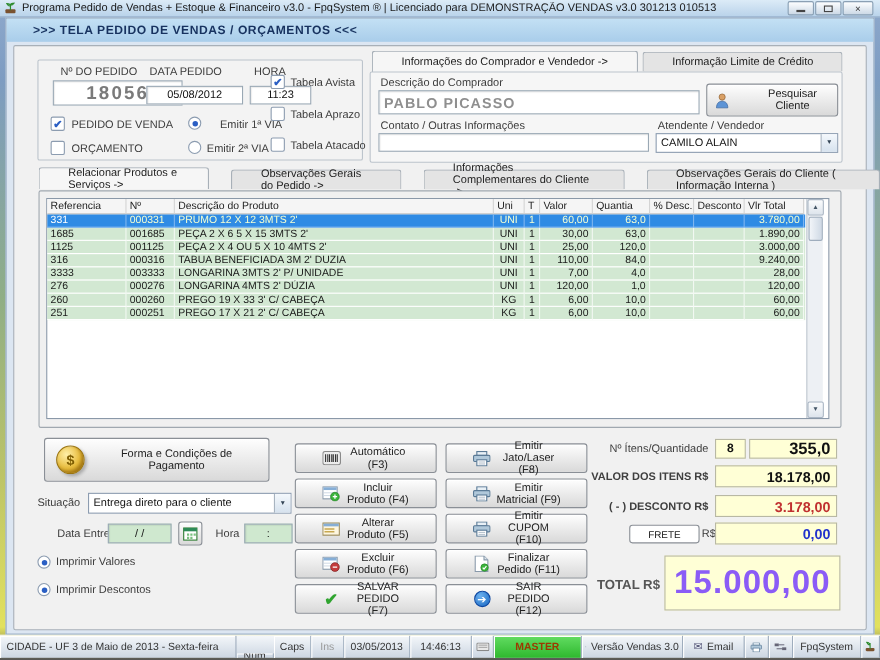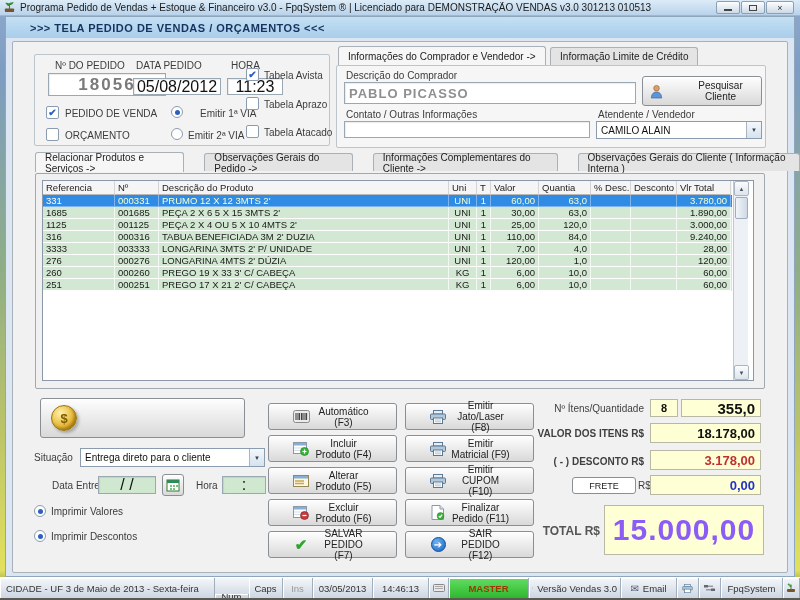--- a/index.html
+++ b/index.html
@@ -25,38 +25,38 @@
     border:1px solid #8fa6bd; }
   .header-strip { position:absolute; left:6px; top:17px; width:788px; height:21px;
     background:linear-gradient(180deg,#c3e0f4,#a9cdea); display:flex; align-items:center;
     font-size:11px; font-weight:bold; color:#17325f; padding-left:24px; letter-spacing:.5px; }
   .main-panel { position:absolute; left:12px; top:41px; width:776px; height:532px;
     background:#f1f1f1; border:1px solid #a8b0b8; border-radius:2px; }
 
   
   .lbl { position:absolute; font-size:10px; color:#3c3c3c; white-space:nowrap; }
   .field { position:absolute; background:#fff; border:1px solid #9aa8b4; box-shadow:inset 1px 1px 1px rgba(0,0,0,.08);
-    font-size:16px; color:#111; display:flex; align-items:center; padding:0 4px; white-space:nowrap; overflow:hidden; }
+    font-size:10px; color:#111; display:flex; align-items:center; padding:0 4px; white-space:nowrap; overflow:hidden; }
   .gb { position:absolute; border:1px solid #bcc4cc; border-radius:2px; background:#f3f3f3; }
   .cb { position:absolute; width:13px; height:13px; background:#fff; border:1px solid #8c9cb0; border-radius:2px;
     display:flex; align-items:center; justify-content:center; font-size:10px; font-weight:bold; color:#2b5fc4; }
   .radio { position:absolute; width:12px; height:12px; background:#fff; border:1px solid #8c9cb0; border-radius:50%;
     display:flex; align-items:center; justify-content:center; }
   .radio .dot { width:5px; height:5px; border-radius:50%; background:#2b5fc4; }
   .btn { border:1px solid #8a8f96; border-radius:3px;
     background:linear-gradient(180deg,#fefefe,#ececec 48%,#d9d9d9);
     box-shadow:inset 0 1px 0 #fff; display:flex; align-items:center; font-size:10px; color:#222; }
   .sel { position:absolute; background:#fff; border:1px solid #8c9cb0; display:flex; align-items:center;
     font-size:10px; color:#111; padding-left:4px; }
   .sel .arr { margin-left:auto; width:15px; align-self:stretch; border-left:1px solid #a8b4c0;
     background:linear-gradient(180deg,#f4f8fc,#d6e2ee); display:flex; align-items:center; justify-content:center;
     font-size:6px; color:#345; }
 
   
-  .tab { display:inline-flex; align-items:center; padding:0 9px; font-size:10px; color:#222;
+  .tab { display:inline-flex; align-items:center; padding:0 26px; font-size:10px; color:#222;
     border:1px solid #a8b0b8; border-bottom:none; border-radius:3px 3px 0 0; background:#e4e4e4; height:18px; }
   .tab.active { background:#f6f6f6; height:20px; }
 
   
   .tbl-outer { position:absolute; left:35px; top:173px; width:730px; height:216px; background:#f0f0f0;
     border:1px solid #a0a8b0; border-radius:2px; }
   .tbl-inner { position:absolute; left:42px; top:180px; width:712px; height:201px; background:#fff;
     border:1px solid #8a98a8; }
   .grid-cols { display:grid; grid-template-columns:72px 44px 290px 28px 14px 48px 52px 40px 46px 54px; }
   .thead { position:absolute; left:43px; top:181px; width:689px; height:14px; background:#f5f5f5; }
@@ -176,21 +176,21 @@
     <span class="cap" style="flex:1; text-align:center;">Pesquisar Cliente</span>
   </div>
   <div class="lbl" style="left:346px; top:109px;">Contato / Outras Informações</div>
   <div class="field" style="left:344px; top:121px; width:246px; height:17px;"></div>
   <div class="lbl" style="left:598px; top:109px;">Atendente / Vendedor</div>
   <div class="sel" style="left:596px; top:121px; width:166px; height:18px;">
     <span>CAMILO ALAIN</span>
     <span class="arr">▼</span>
   </div>
 
-  <div style="position:absolute; left:35px; top:152px; display:flex; align-items:center;gap:20px;">
+  <div style="position:absolute; left:35px; top:152px; display:flex; align-items:flex-end;gap:20px;">
     <span class="tab active">Relacionar Produtos e Serviços  -&gt;</span>
     <span class="tab">Observações Gerais do Pedido  -&gt;</span>
     <span class="tab">Informações Complementares do Cliente  -&gt;</span>
     <span class="tab">Observações Gerais do Cliente ( Informação Interna )</span>
   </div>
 
   <div class="tbl-outer"></div>
   <div class="tbl-inner"></div>
   <div class="thead grid-cols">
     <div>Referencia</div>
@@ -308,20 +308,21 @@
         <span>▲</span>
       </div>
     <div class="sc-thumb"></div>
     <div class="sc-btn" style="bottom:0;">
         <span>▼</span>
       </div>
   </div>
 
   <div class="btn" style="position:absolute; left:40px; top:398px; width:205px; height:40px; padding:0 10px; gap:10px;">
     <span class="coin">$</span>
+    <span style="flex:1; text-align:center;">Forma e Condições de Pagamento</span>
   </div>
   <div class="lbl" style="left:34px; top:452px;">Situação</div>
   <div class="sel" style="left:80px; top:448px; width:185px; height:19px;">
     <span>Entrega direto para o cliente</span>
     <span class="arr">▼</span>
   </div>
   <div class="lbl" style="left:32px; top:480px;padding-left:20px;">Data Entrega</div>
   <div class="field green-field" style="left:98px; top:476px; width:58px; height:18px;">/ /</div>
   <div class="btn" style="position:absolute; left:162px; top:474px; width:22px; height:22px; justify-content:center;">
     <svg width="14" height="14" viewBox="0 0 14 14">

